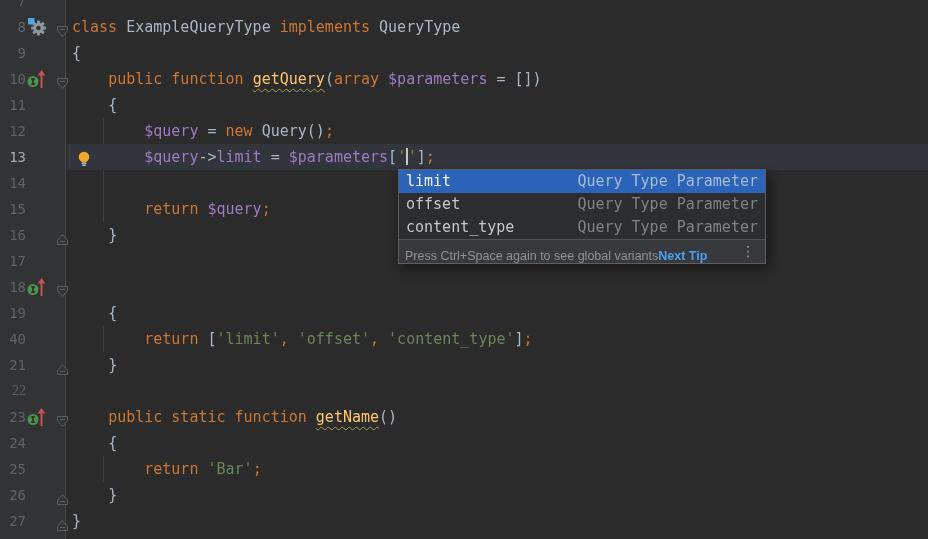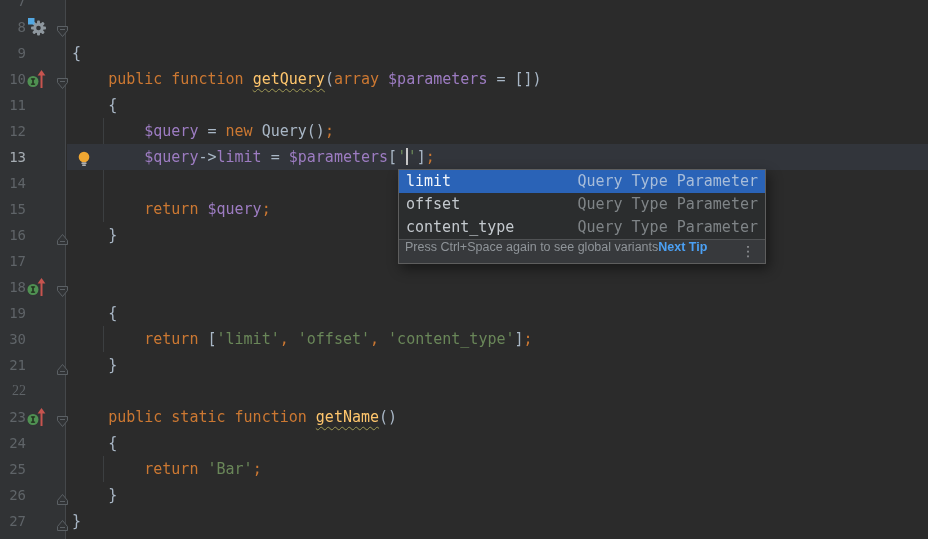--- a/index.html
+++ b/index.html
@@ -47,21 +47,21 @@
     box-shadow:3px 5px 12px rgba(0,0,0,.45);
   }
   .pitem{
     height:23px;line-height:23px;display:flex;align-items:center;
     padding:0 7px;font-size:15px;color:#c4c9ce;white-space:nowrap;
   }
   .pitem.selected{background:var(--sel,#2a63b7);color:#f2f6fa}
   .ptype{margin-left:auto;color:#7f8487}
   .pitem.selected .ptype{color:#a8bdd9}
   .pfooter{
-    height:23px;display:flex;align-items:flex-start;padding:0 6px;
+    height:23px;display:flex;align-items:flex-end;padding:0 6px;
     background:#37393c;border-top:1px solid #505254;
     font-family:"Liberation Sans",sans-serif;font-size:12.5px;color:#8f9499;
     white-space:nowrap;
   }
   .next-tip{color:var(--link,#4ba0f4);font-weight:bold}
   .kebab{margin-left:auto;color:#9da0a3;font-size:14px;padding:0 4px;line-height:23px}
 </style>
 </head>
 <body style="--kw: #cc7832; --pn: #cc7832; --var: #9d7cc2; --str: #6a8759; --fn: #ffc66d; --cls: #a9b7c6; --txt: #a9b7c6; --bg: #2b2b2b; --gutter: #313335; --cur: #32353b; --sel: #2a63b7; --link: #4ba0f4; --bulb: #f0a732; --green: #4f9152; --red: #c7544f; --blue: #53a8e2; --wavy: #9f9a55;">
 
@@ -87,20 +87,21 @@
               <rect x="-1.5" y="-7.5" width="3" height="15" rx="1" transform="rotate(135)"></rect>
               <circle r="5.2"></circle>
             </g>
             <circle cx="12.5" cy="11" r="2.3" fill="var(--gutter)"></circle>
             <rect x="2" y="1" width="6.5" height="6.5" fill="var(--blue)"></rect>
           </svg></span>
         <span class="fold"><svg width="13" height="13" viewBox="0 0 13 13">
             <path d="M1.5 1.5 H11.5 V5.5 L6.5 11.5 L1.5 5.5 Z" fill="var(--gutter)" stroke="#5b6064"></path>
             <line x1="4" y1="4.5" x2="9" y2="4.5" stroke="#5b6064"></line>
           </svg></span>
+        <span class="code"><span class="tk-kw">class</span><span class="tk-pl"> </span><span class="tk-cls">ExampleQueryType</span><span class="tk-pl"> </span><span class="tk-kw">implements</span><span class="tk-pl"> </span><span class="tk-cls">QueryType</span></span>
       </div>
       <div class="row" style="top: 40px;">
         <span class="ln">9</span>
         <span class="code"><span class="tk-br">{</span></span>
       </div>
       <div class="row" style="top: 66px;">
         <span class="ln">10</span>
         <span class="gicon"><svg width="24" height="20" viewBox="0 0 24 20">
             <circle cx="7" cy="12.5" r="5.5" fill="var(--green)"></circle>
             <rect x="6.2" y="9.6" width="1.6" height="6" fill="#22301f"></rect>
@@ -166,21 +167,21 @@
         <span class="fold"><svg width="13" height="13" viewBox="0 0 13 13">
             <path d="M1.5 1.5 H11.5 V5.5 L6.5 11.5 L1.5 5.5 Z" fill="var(--gutter)" stroke="#5b6064"></path>
             <line x1="4" y1="4.5" x2="9" y2="4.5" stroke="#5b6064"></line>
           </svg></span>
       </div>
       <div class="row" style="top: 300px;">
         <span class="ln">19</span>
         <span class="code"><span class="tk-pl">    </span><span class="tk-br">{</span></span>
       </div>
       <div class="row" style="top: 326px;">
-        <span class="ln">30</span>
+        <span class="ln">40</span>
         <span class="code"><span class="tk-pl">        </span><span class="tk-kw">return</span><span class="tk-pl"> </span><span class="tk-br">[</span><span class="tk-str">'limit'</span><span class="tk-pn">,</span><span class="tk-pl"> </span><span class="tk-str">'offset'</span><span class="tk-pn">,</span><span class="tk-pl"> </span><span class="tk-str">'content_type'</span><span class="tk-br">]</span><span class="tk-pn">;</span></span>
       </div>
       <div class="row" style="top: 352px;">
         <span class="ln">21</span>
         <span class="fold"><svg width="13" height="13" viewBox="0 0 13 13">
             <path d="M1.5 11.5 H11.5 V7.5 L6.5 1.5 L1.5 7.5 Z" fill="var(--gutter)" stroke="#5b6064"></path>
             <line x1="4" y1="8.5" x2="9" y2="8.5" stroke="#5b6064"></line>
           </svg></span>
         <span class="code"><span class="tk-pl">    </span><span class="tk-br">}</span></span>
       </div>

